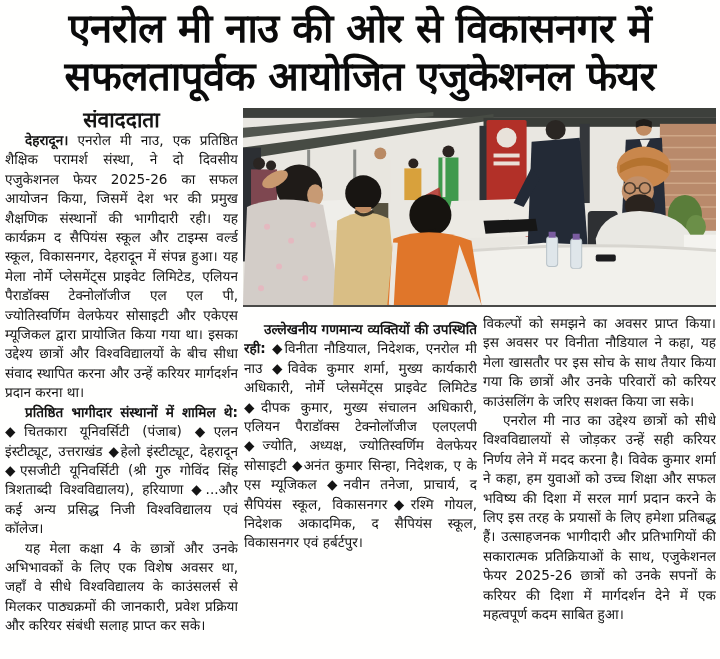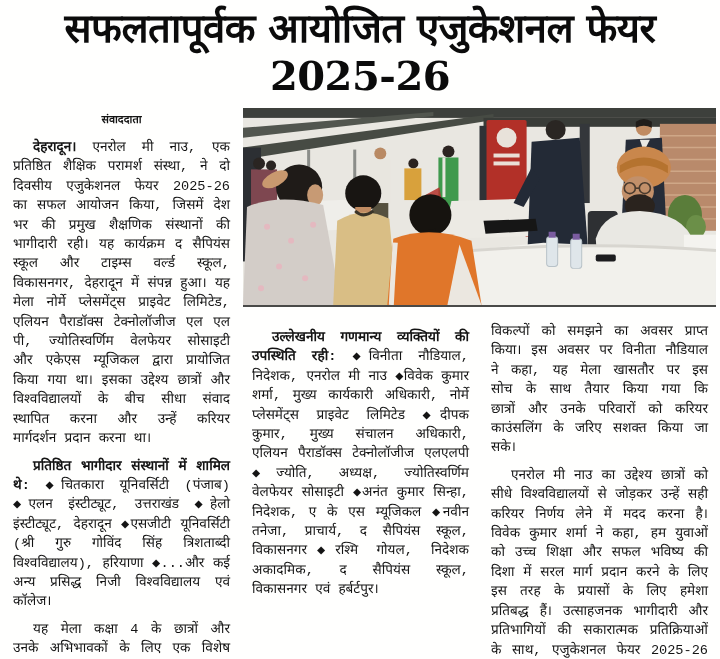--- a/index.html
+++ b/index.html
@@ -8,35 +8,36 @@
   
   #headline{position:absolute;top:4px;left:0;width:720px;text-align:center;
             font-family:"DejaVu Serif","Liberation Serif",serif;font-weight:700;
             font-size:40px;line-height:48px;letter-spacing:-0.5px;color:#0b0b0b;}
   
   .col{position:absolute;font-size:13.6px;line-height:19.4px;text-align:justify;
        text-justify:inter-word;color:#141414;overflow:hidden;}
   #col1{left:5px;top:110px;width:233px;height:549px;}
   #col2{left:244px;top:320px;width:233px;height:345px;}
   #col3{left:483px;top:314px;width:233px;height:345px;}
-  .byline{font-weight:700;text-align:center;font-size:11px;line-height:20px;margin:0 0 1px 0;}
-  .para{margin:8px;text-indent:20px;font-family:Liberation Mono, monospace;}
+  .byline{font-weight:700;text-align:center;font-size:21px;line-height:20px;margin:0 0 1px 0;}
+  .para{margin:0;text-indent:20px;}
   .para.no-indent{text-indent:0;}
   .lead{font-weight:700;}
   
   #photo{position:absolute;left:243px;top:108px;width:473px;height:199px;
          border-bottom:2px solid #4a4a48;box-sizing:border-box;background:#e8e6e0;}
   #photo svg{display:block;width:100%;height:100%;}
 </style>
 </head>
 <body>
 
 <div id="page">
 
   <div id="headline">
+    <div>एनरोल मी नाउ की ओर से विकासनगर में</div>
     <div>सफलतापूर्वक आयोजित एजुकेशनल फेयर 2025-26</div>
   </div>
 
   <div id="photo" role="img" aria-label="एजुकेशनल फेयर में काउंसलिंग: सफेद मेज पर अभिभावकों और छात्रा (नारंगी स्कूल टी-शर्ट) के सामने नारंगी पगड़ी पहने काउंसलर; मेज पर पानी की बोतलें, पीछे हॉल में लाल बैनर, सूट पहने प्रतिनिधि और ईंट की दीवार।">
     <svg viewBox="0 0 472 199" preserveAspectRatio="none">
 
       <rect width="472" height="199" fill="#e9e7e1"></rect>
       <rect width="472" height="10" fill="#3d403c"></rect>
       <polygon points="0,40 250,6 250,12 0,52" fill="#474b44"></polygon>
       <polygon points="0,20 190,4 190,8 0,30" fill="#52564f"></polygon>

